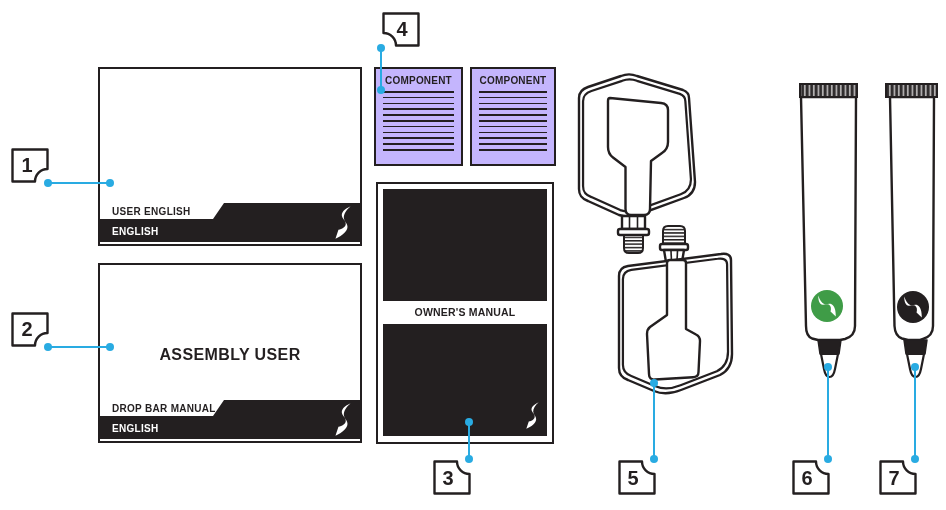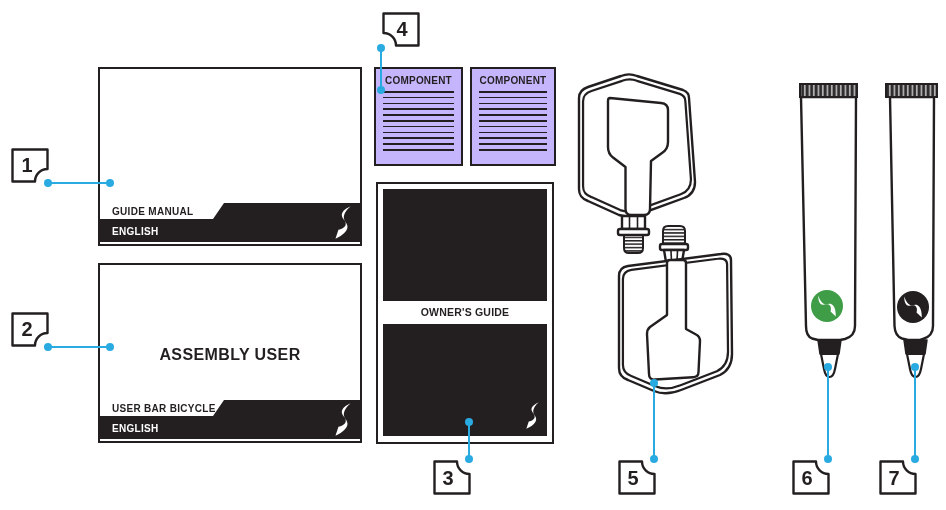--- a/index.html
+++ b/index.html
@@ -73,37 +73,37 @@
         <rect width="4.5" height="13" fill="#2f2c2d"></rect>
         <rect x="2.6" width="1.5" height="13" fill="#c9c7c7"></rect>
       </pattern>
     </defs>
   </svg>
 
   <div class="card" style="left:98px;top:67px;width:264px;height:179px;">
     <div class="card-footer">
       <div class="footer-strip">
         <div class="footer-trapezoid"></div>
-        <span class="footer-title">GUIDE MANUAL</span>
+        <span class="footer-title">USER ENGLISH</span>
       </div>
       <div class="footer-band">
         <span class="footer-lang">ENGLISH</span>
       </div>
       <svg class="footer-slogo s-logo" viewBox="0 0 20 42">
           <use href="#sLogoPath"></use>
         </svg>
     </div>
   </div>
 
   <div class="card" style="left:98px;top:263px;width:264px;height:180px;">
     <div class="card-heading">ASSEMBLY USER</div>
     <div class="card-footer">
       <div class="footer-strip">
         <div class="footer-trapezoid"></div>
-        <span class="footer-title">USER BAR BICYCLE</span>
+        <span class="footer-title">DROP BAR MANUAL</span>
       </div>
       <div class="footer-band">
         <span class="footer-lang">ENGLISH</span>
       </div>
       <svg class="footer-slogo s-logo" viewBox="0 0 20 42">
           <use href="#sLogoPath"></use>
         </svg>
     </div>
   </div>
 
@@ -111,21 +111,21 @@
     <div class="mini-title">COMPONENT</div>
     <div class="mini-lines"></div>
   </div>
   <div class="mini-card" style="left:470px;top:67px;width:86px;height:99px;">
     <div class="mini-title">COMPONENT</div>
     <div class="mini-lines"></div>
   </div>
 
   <div class="om-card" style="left:376px;top:182px;width:178px;height:262px;">
     <div class="om-block"></div>
-    <div class="om-band">OWNER'S GUIDE</div>
+    <div class="om-band">OWNER'S MANUAL</div>
     <div class="om-block2">
       <svg class="om-slogo s-logo" viewBox="0 0 20 42">
           <use href="#sLogoPath"></use>
         </svg>
     </div>
   </div>
 
   <svg class="abs" style="left:572px;top:70px;" width="130" height="190" viewBox="0 0 130 190">
     <path id="tpOuter" class="pedal-line" d="M7,28 C7,22 10,19 16,17 L49,6 C54,4 60,4 65,6
       L111,20 C115,21.5 117,24 117,28 L123,112 C123,120 120,125 112,128

